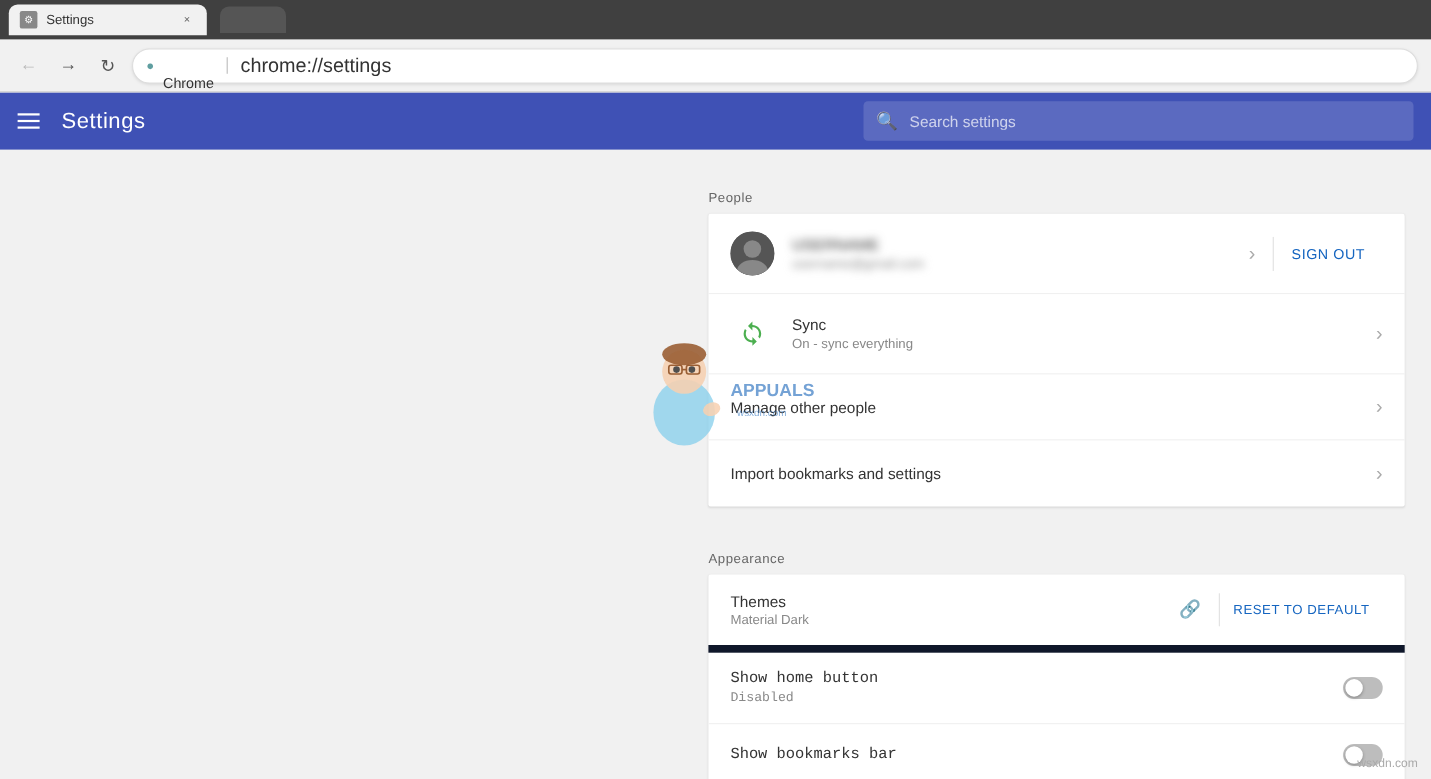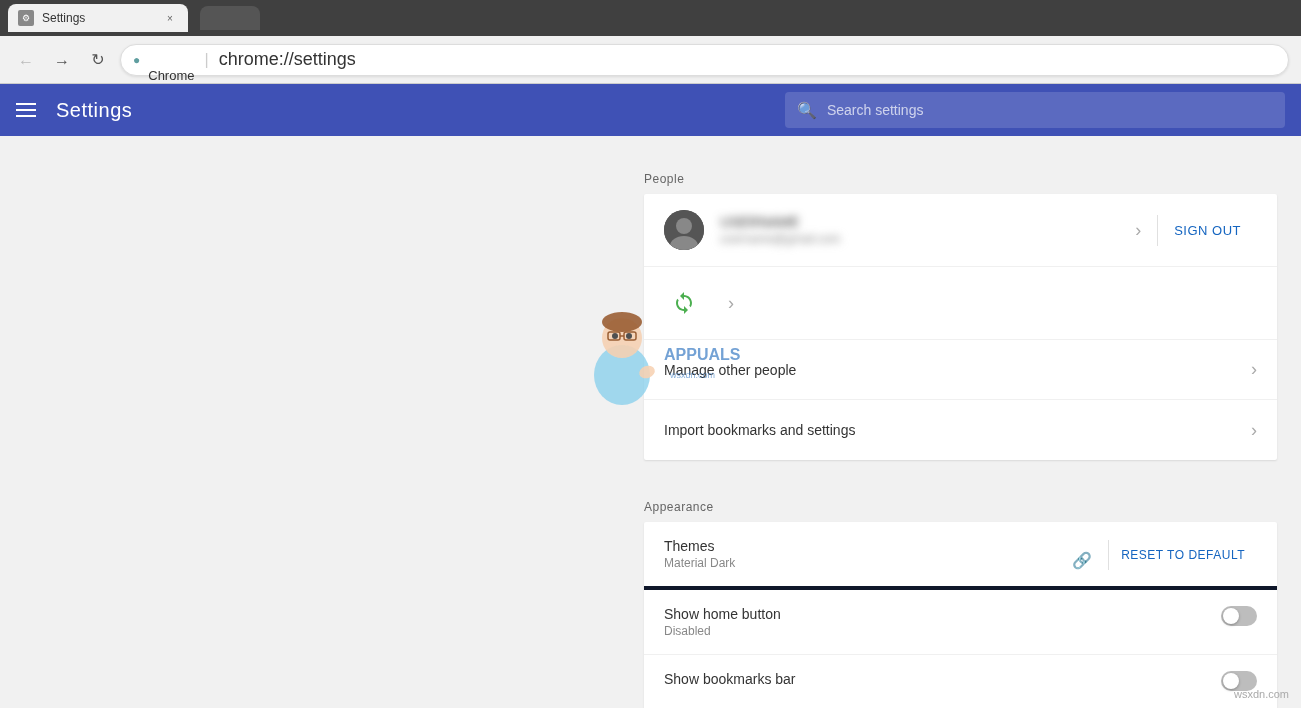--- a/index.html
+++ b/index.html
@@ -223,23 +223,23 @@
       margin-left: 16px;
       cursor: pointer;
       text-transform: uppercase;
       letter-spacing: 0.5px;
       white-space: nowrap;
     }
 
     
     .themes-row {
       display: flex;
-      align-items: flex-end;
+      align-items: center;
       padding: 16px 20px;
-      border-bottom: 4px solid #0f172a;
+      border-bottom: 7px solid #0f172a;
     }
     .themes-row .row-text { flex: 1; }
     .external-link-icon {
       color: #aaa;
       font-size: 16px;
       margin-right: 16px;
       cursor: pointer;
     }
     .reset-btn {
       font-size: 12px;
@@ -248,23 +248,25 @@
       text-transform: uppercase;
       letter-spacing: 0.5px;
       cursor: pointer;
       padding: 8px 12px;
       border-left: 1px solid #e0e0e0;
       white-space: nowrap;
     }
 
     .toggle-row {
       display: flex;
+      align-items: center;
       padding: 16px 20px;
       border-bottom: 1px solid #f0f0f0;
       min-height: 56px;
+      font-family: Liberation Mono, monospace;
     }
     .toggle-row .row-text { flex: 1; }
 
     .toggle {
       width: 36px; height: 20px;
       background: #bdbdbd;
       border-radius: 10px;
       position: relative;
       cursor: pointer;
       flex-shrink: 0;
@@ -355,20 +357,24 @@
             <span class="row-chevron">›</span>
             <div class="sign-out-btn">SIGN OUT</div>
           </div>
 
           <div class="settings-row">
             <div class="row-icon sync-icon">
               <svg width="24" height="24" viewBox="0 0 24 24" fill="none">
                 <path d="M12 4V1L8 5l4 4V6c3.31 0 6 2.69 6 6 0 1.01-.25 1.97-.7 2.8l1.46 1.46A7.93 7.93 0 0020 12c0-4.42-3.58-8-8-8zm0 14c-3.31 0-6-2.69-6-6 0-1.01.25-1.97.7-2.8L5.24 7.74A7.93 7.93 0 004 12c0 4.42 3.58 8 8 8v3l4-4-4-4v3z" fill="#4caf50"></path>
               </svg>
             </div>
+            <div class="row-text">
+              <div class="row-title">Sync</div>
+              <div class="row-subtitle">On - sync everything</div>
+            </div>
             <span class="row-chevron">›</span>
           </div>
 
           <div class="settings-row">
             <div class="row-text">
               <div class="row-title">Manage other people</div>
             </div>
             <span class="row-chevron">›</span>
           </div>
 

